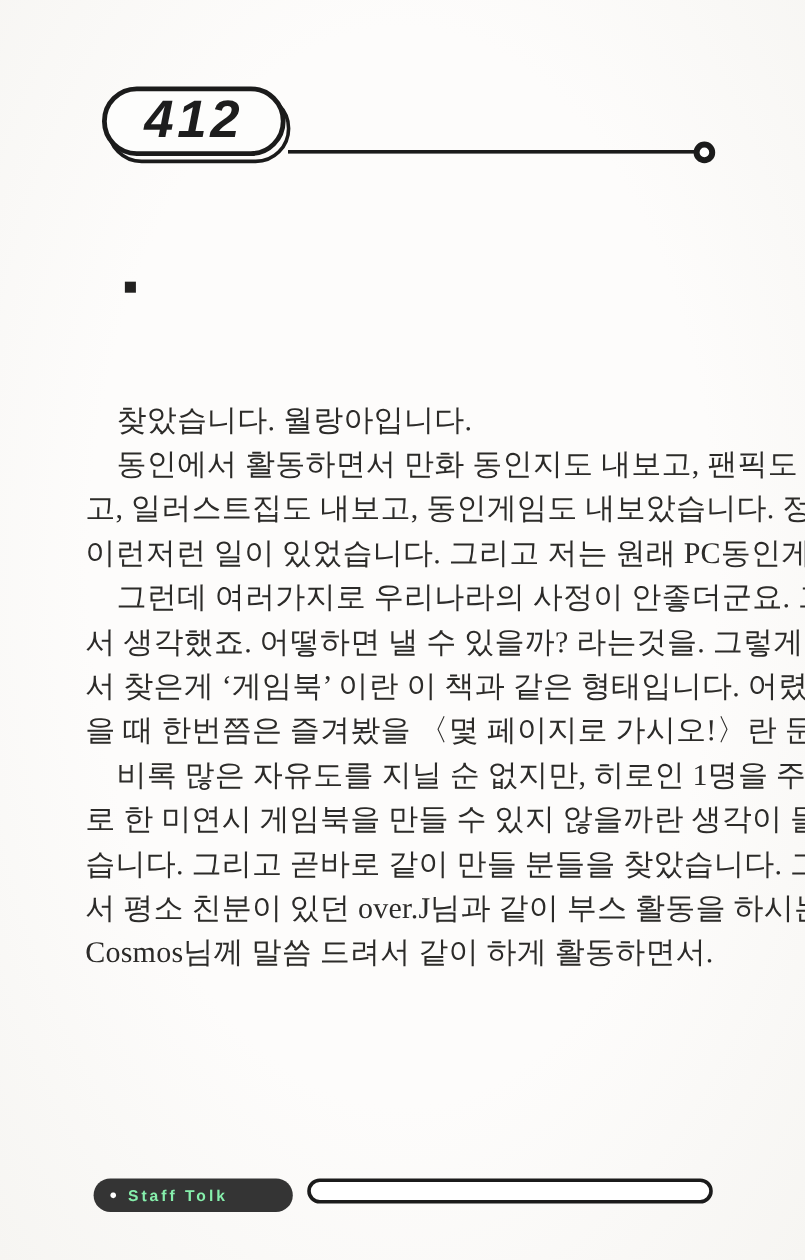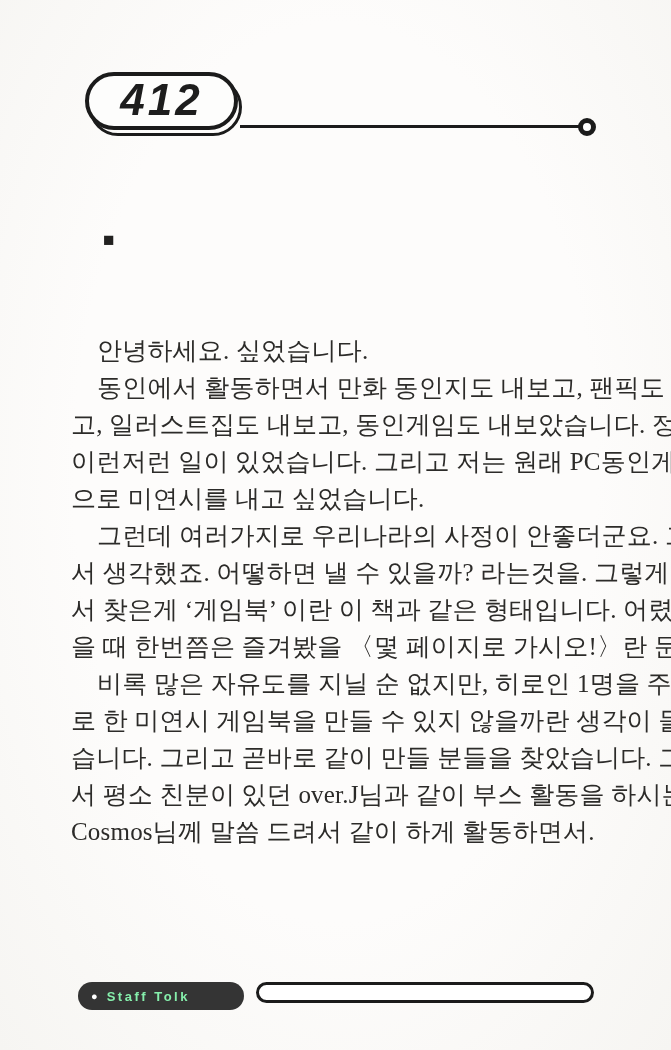--- a/index.html
+++ b/index.html
@@ -105,25 +105,24 @@
     <span class="page-num">412</span>
   </div>
   <div class="header-line"></div>
   <div class="header-ring"></div>
 
   <div class="section-heading">
     <span class="heading-bullet">■</span>
   </div>
 
   <div class="body-text" id="body-text">
-      <div class="line indent">안녕하세요. 싶었습니다.</div>
+      <div class="line indent">찾았습니다. 월랑아입니다.</div>
       <div class="line indent">동인에서 활동하면서 만화 동인지도 내보고, 팬픽도 내보</div>
       <div class="line">고, 일러스트집도 내보고, 동인게임도 내보았습니다. 정말</div>
       <div class="line">이런저런 일이 있었습니다. 그리고 저는 원래 PC동인게임</div>
-      <div class="line">으로 미연시를 내고 싶었습니다.</div>
       <div class="line indent">그런데 여러가지로 우리나라의 사정이 안좋더군요. 그래</div>
       <div class="line">서 생각했죠. 어떻하면 낼 수 있을까? 라는것을. 그렇게 해</div>
       <div class="line">서 찾은게 ‘게임북’ 이란 이 책과 같은 형태입니다. 어렸</div>
       <div class="line">을 때 한번쯤은 즐겨봤을 〈몇 페이지로 가시오!〉란 문구. 이</div>
       <div class="line indent">비록 많은 자유도를 지닐 순 없지만, 히로인 1명을 주제</div>
       <div class="line">로 한 미연시 게임북을 만들 수 있지 않을까란 생각이 들었</div>
       <div class="line">습니다. 그리고 곧바로 같이 만들 분들을 찾았습니다. 그래</div>
       <div class="line">서 평소 친분이 있던 over.J님과 같이 부스 활동을 하시는</div>
       <div class="line">Cosmos님께 말씀 드려서 같이 하게 활동하면서.</div>
     </div>

